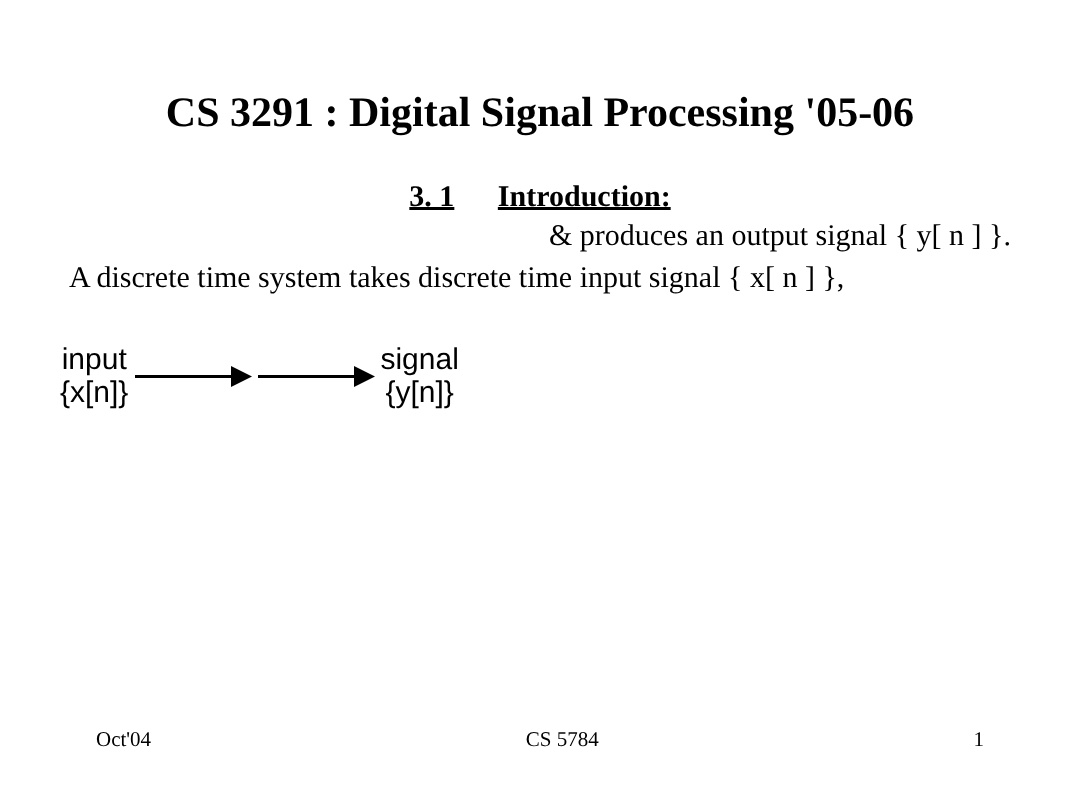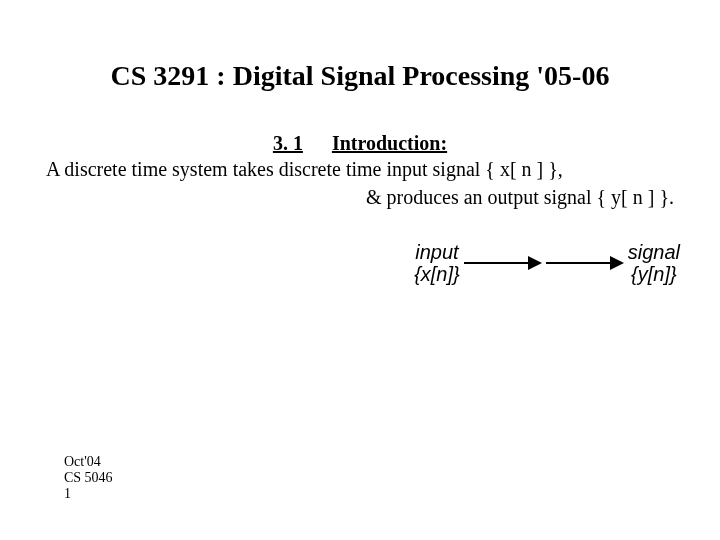--- a/index.html
+++ b/index.html
@@ -12,21 +12,21 @@
     background: #fff;
     position: relative;
   }
   .slide {
     padding: 60px 40px 0 40px;
   }
   .title {
     font-size: 28px;
     font-weight: bold;
     text-align: center;
-    margin-bottom: 40px;
+    margin-bottom: 28px;
   }
   .subtitle {
     font-size: 24px;
     font-weight: bold;
     text-align: center;
     margin-bottom: 28px;
   }
   .section-heading {
     text-align: center;
     font-size: 20px;
@@ -42,25 +42,24 @@
   .bodytext {
     font-size: 20px;
     line-height: 1.4;
     text-align: right;
     margin-bottom: 30px;
     padding: 0 6px;
   }
   .diagram {
     display: flex;
     align-items: center;
-    justify-content: flex-end;
+    justify-content: flex-start;
     gap: 4px;
     margin-top: 8px;
     font-family: Arial, Helvetica, sans-serif;
-    font-style: italic;
   }
   .io-label {
     font-size: 20px;
     text-align: center;
     line-height: 1.1;
   }
   .arrow {
     font-size: 0;
   }
   .arrow svg {
@@ -74,39 +73,38 @@
   .footer {
     position: absolute;
     bottom: 38px;
     left: 0;
     width: 720px;
     display: flex;
     justify-content: space-between;
     padding: 0 64px;
     box-sizing: border-box;
     font-size: 14px;
-    flex-direction: column;
   }
 </style>
 </head>
 <body>
 
 <div class="slide">
 
   <div class="title">CS 3291 :  Digital Signal Processing '05-06</div>
 
 
   <div class="section-heading">
     <span class="section-number">3. 1</span>
     <span class="section-label">Introduction:</span>
   </div>
 
   <div class="bodytext">
+    <div>&amp; produces an output signal { y[ n ] }.</div>
     <div style="text-align:left">A discrete time system takes discrete time input signal { x[ n ] },</div>
-    <div>&amp; produces an output signal { y[ n ] }.</div>
   </div>
 
   <div class="diagram">
     <div class="io-label">
       <div>input</div>
       <div>{x[n]}</div>
     </div>
     <div class="arrow">
       <svg width="78" height="20" viewBox="0 0 78 20">
         <line x1="0" y1="10" x2="64" y2="10" stroke="#000" stroke-width="2"></line>
@@ -122,15 +120,15 @@
     <div class="io-label">
       <div>signal</div>
       <div>{y[n]}</div>
     </div>
   </div>
 
 </div>
 
 <div class="footer">
   <span>Oct'04</span>
-  <span>CS 5046</span>
+  <span>CS 5784</span>
   <span>1</span>
 </div>
 
 </body></html>

